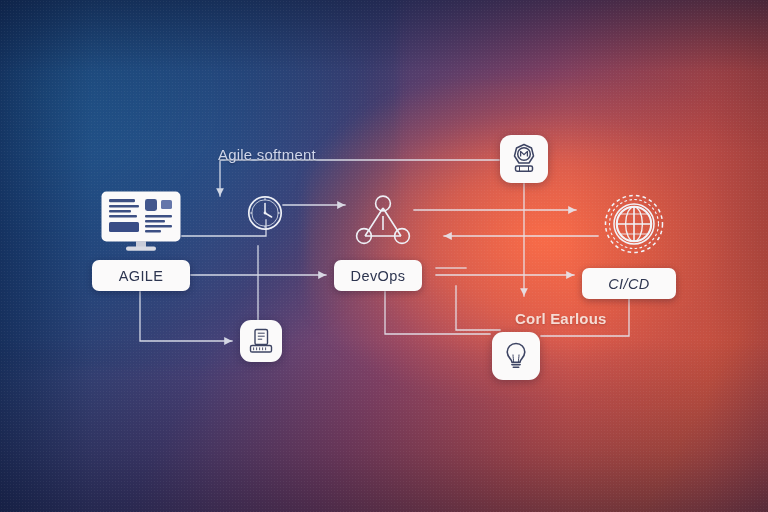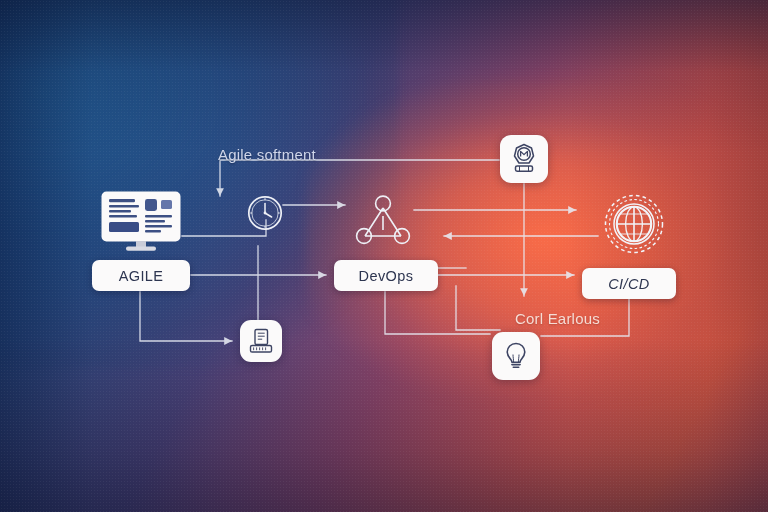--- a/index.html
+++ b/index.html
@@ -212,21 +212,21 @@
           <path d="M34,16.8 L34,51.2" stroke-width="1.6"></path>
           <path d="M19.5,24 L48.5,24 M19.5,44 L48.5,44" stroke-width=".9"></path>
         </g>
       </svg>
     </div>
 
     <div class="node pill" style="left:92px;top:260px;width:98px;">
       <span>AGILE</span>
     </div>
 
-    <div class="node pill" style="left:334px;top:260px;width:104px;">
+    <div class="node pill" style="left:334px;top:260px;width:88px;">
       <span>DevOps</span>
     </div>
 
     <div class="node pill" style="left:582px;top:268px;width:94px;font-style:italic;">
       <span>CI/CD</span>
     </div>
 
     <div class="node tile" style="left:240px;top:320px;width:42px;height:42px;">
       <svg class="ic" width="28" height="28" viewBox="0 0 28 28">
         <g fill="none" stroke="#3d4463" stroke-width="1.4" stroke-linejoin="round">
@@ -244,16 +244,16 @@
           <path d="M16,3.5 C10.9,3.5 7.2,7.3 7.2,12 C7.2,15.3 9.1,17.4 10.6,19.2 C11.5,20.3 11.9,21.3 11.9,22.3 L20.1,22.3 C20.1,21.3 20.5,20.3 21.4,19.2 C22.9,17.4 24.8,15.3 24.8,12 C24.8,7.3 21.1,3.5 16,3.5 Z"></path>
           <path d="M11.9,24.6 L20.1,24.6"></path>
           <path d="M13.3,27.2 L18.7,27.2"></path>
           <path d="M13.6,22.3 C13.6,18.8 13,17.6 13,14.9 M18.4,22.3 C18.4,18.8 19,17.6 19,14.9" stroke-width="1"></path>
         </g>
       </svg>
     </div>
 
     <div class="edge-label" style="left:218px;top:146px;">Agile softment</div>
 
-    <div class="edge-label warm" style="left:515px;top:310px;">Corl Earlous</div>
+    <div class="edge-label warm" style="left:515px;top:310px;font-weight:bold;">Corl Earlous</div>
 
   </div>
 </div>
 
 </body></html>

